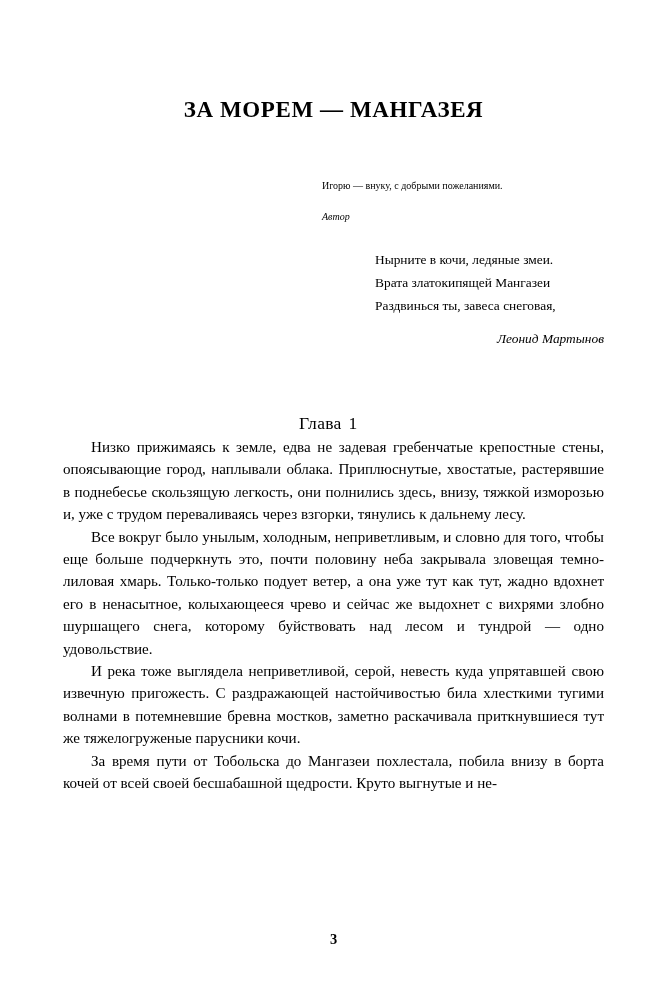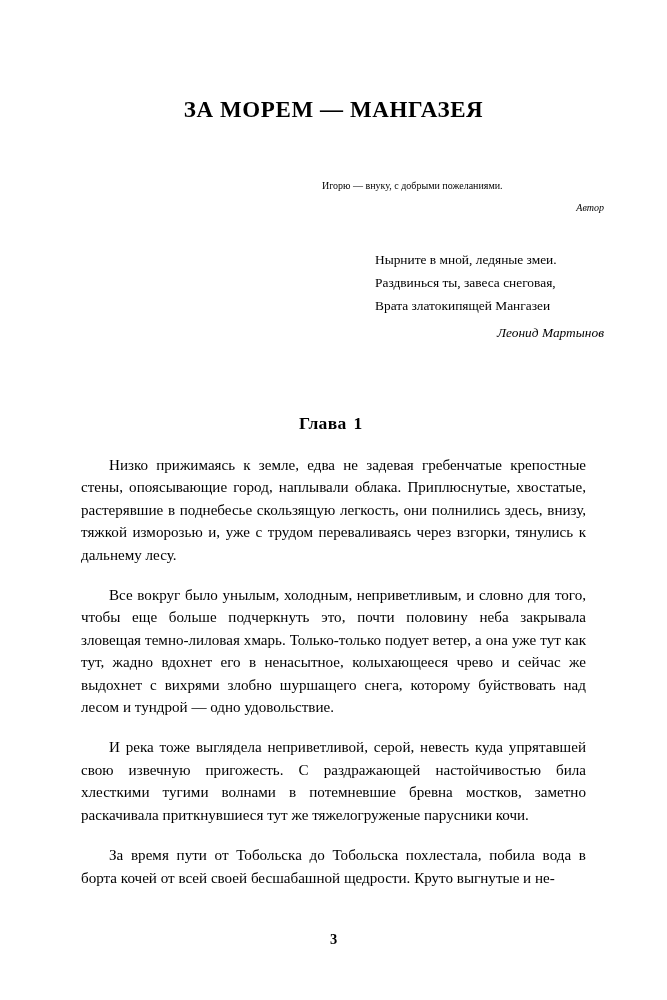--- a/index.html
+++ b/index.html
@@ -43,23 +43,23 @@
     position: absolute;
     left: 322px;
     width: 282px;
     top: 178px;
     font-size: 10px;
     line-height: 1.55;
     text-align: left;
   }
   .dedication .signature {
     display: block;
-    text-align: right;
+    text-align: left;
     font-style: italic;
-    margin-top: 6px;
+    margin-top: 15px;
   }
 
   
   .epigraph {
     position: absolute;
     left: 375px;
     width: 229px;
     top: 248px;
     font-size: 13.4px;
     line-height: 1.72;
@@ -70,51 +70,51 @@
     white-space: nowrap;
   }
   .epigraph .source {
     display: block;
     white-space: nowrap;
   }
   .epigraph .attribution {
     display: block;
     text-align: right;
     font-style: italic;
-    margin-top: 4px;
+    margin-top: 10px;
     white-space: nowrap;
   }
 
   
   .chapter-heading {
     position: absolute;
     left: 299px;
     top: 398px;
     font-size: 17.5px;
-    font-weight: bold;
+    font-weight: normal;
     letter-spacing: 0.3px;
   }
   .chapter-heading .num {
     margin-left: 7px;
   }
 
   
   .body-text {
     position: absolute;
     left: 63px;
     top: 436px;
     width: 541px;
     font-size: 15.1px;
     line-height: 22.4px;
     text-align: justify;
     text-justify: inter-word;
     hyphens: manual;
   }
   .body-text p {
-    margin: 18px;
+    margin: 0;
     text-indent: 28px;
   }
 
   
   .folio {
     position: absolute;
     left: 0;
     right: 0;
     top: 931px;
     text-align: center;
@@ -128,32 +128,32 @@
 <div class="page">
 
   <h1 class="book-title">ЗА МОРЕМ — МАНГАЗЕЯ</h1>
 
   <div class="dedication">
     <span>Игорю — внуку, с добрыми пожеланиями.</span>
     <span class="signature">Автор</span>
   </div>
 
   <div class="epigraph">
-    <span class="verse-line">Нырните в мной, ледяные змеи.</span>
+    <span class="verse-line">Нырните в кочи, ледяные змеи.</span>
+    <span class="verse-line">Врата златокипящей Мангазеи</span>
     <span class="verse-line">Раздвинься ты, завеса снеговая,</span>
-    <span class="verse-line">Врата златокипящей Мангазеи</span>
     <span class="attribution">Леонид Мартынов</span>
   </div>
 
   <h2 class="chapter-heading">
     <span>Глава</span><span class="num">1</span>
   </h2>
 
   <div class="body-text">
     <p>Низко прижимаясь к земле, едва не задевая гребенчатые крепостные стены, опоясывающие город, наплывали облака. Приплюснутые, хвостатые, растерявшие в поднебесье скользящую легкость, они полнились здесь, внизу, тяжкой изморозью и, уже с трудом переваливаясь через взгорки, тянулись к дальнему лесу.</p>
     <p>Все вокруг было унылым, холодным, неприветливым, и словно для того, чтобы еще больше подчеркнуть это, почти половину неба закрывала зловещая темно-лиловая хмарь. Только-только подует ветер, а она уже тут как тут, жадно вдохнет его в ненасытное, колыхающееся чрево и сейчас же выдохнет с вихрями злобно шуршащего снега, которому буйствовать над лесом и тундрой — одно удовольствие.</p>
     <p>И река тоже выглядела неприветливой, серой, невесть куда упрятавшей свою извечную пригожесть. С раздражающей настойчивостью била хлесткими тугими волнами в потемневшие бревна мостков, заметно раскачивала приткнувшиеся тут же тяжелогруженые парусники кочи.</p>
-    <p>За время пути от Тобольска до Тобольска похлестала, побила вода в борта кочей от всей своей бесшабашной щедрости. Круто выгнутые и не-</p>
+    <p>За время пути от Тобольска до Мангазеи похлестала, побила внизу в борта кочей от всей своей бесшабашной щедрости. Круто выгнутые и не-</p>
   </div>
 
   <div class="folio">3</div>
 
 </div>
 
 </body></html>

